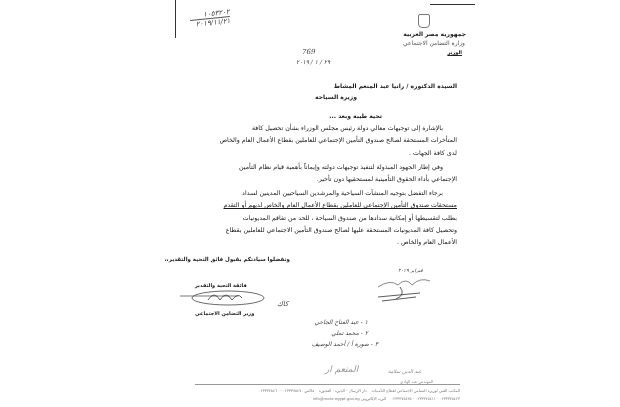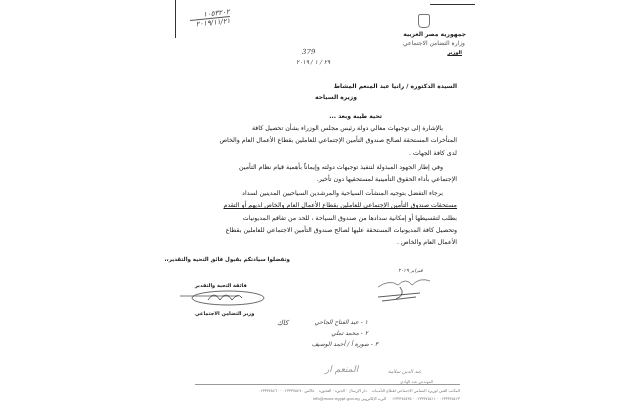--- a/index.html
+++ b/index.html
@@ -33,21 +33,21 @@
     <div>١٠٥٣٢٠٢</div>
     <div style="border-top:1px solid #555; width:40px;"></div>
     <div>٢٠١٩/١١/٢١</div>
   </div>
 
   <div class="emblem" style="left:418px; top:14px;"></div>
   <div class="abs rtl bold small" style="right:154px; top:30px;">جمهورية مصر العربية</div>
   <div class="abs rtl small" style="right:155px; top:39px; color:#555;">وزارة التضامن الاجتماعي</div>
   <div class="abs rtl bold tiny underline" style="right:158px; top:49px; color:#222;">الوزير</div>
 
-  <div class="abs hand" style="left:302px; top:48px; font-size:7px;">379</div>
+  <div class="abs hand" style="left:302px; top:48px; font-size:7px;">769</div>
   <div class="abs hand" style="left:296px; top:58px; font-size:6px;">٢٩ / ١ / ٢٠١٩</div>
 
   <div class="abs rtl bold small" style="right:163px; top:82px;">السيدة الدكتورة / رانيا عبد المنعم المشاط</div>
   <div class="abs rtl bold small" style="right:263px; top:93px;">وزيرة السياحة</div>
 
   <div class="abs rtl bold small" style="right:238px; top:112px;">تحية طيبة وبعد ...</div>
 
   <div class="abs rtl body-txt" style="right:163px; top:122px; width:245px;">
     <div style="padding-right:14px;">بالإشارة إلى توجيهات معالي دولة رئيس مجلس الوزراء بشأن تحصيل كافة</div>
     <div>المتأخرات المستحقة لصالح صندوق التأمين الإجتماعي للعاملين بقطاع الأعمال العام والخاص</div>
@@ -68,21 +68,21 @@
   </div>
 
   <div class="abs rtl bold tiny" style="right:330px; top:256px; color:#222; font-size:5.5px;">وتفضلوا سيادتكم بقبول فائق التحية والتقدير،،</div>
 
   <div class="abs rtl bold tiny" style="left:195px; top:282px; color:#222;">فائقة التحية والتقدير</div>
   <svg class="abs" style="left:178px; top:286px;" width="100" height="22" viewBox="0 0 100 22">
     <path d="M2 10 L60 10" stroke="#555" stroke-width="0.8" fill="none"></path>
     <ellipse cx="50" cy="12" rx="36" ry="7" stroke="#444" stroke-width="0.8" fill="none"></ellipse>
     <path d="M30 14 q6 -10 12 0 q6 -10 12 0 q6 -8 10 -2" stroke="#333" stroke-width="0.8" fill="none"></path>
   </svg>
-  <div class="abs hand" style="left:277px; top:300px; font-size:7px;margin-top:19px;">كاك</div>
+  <div class="abs hand" style="left:277px; top:300px; font-size:7px;">كاك</div>
   <div class="abs rtl bold tiny" style="left:195px; top:310px; color:#222;">وزير التضامن الاجتماعي</div>
 
   <div class="abs rtl hand tiny" style="left:398px; top:267px;">فبراير ٢٠١٩</div>
   <svg class="abs" style="left:370px; top:275px;" width="65" height="28" viewBox="0 0 65 28">
     <path d="M60 6 q-10 -4 -18 4 q-6 -8 -14 0 q-8 -6 -20 2" stroke="#555" stroke-width="0.7" fill="none"></path>
     <path d="M8 22 L50 18 M12 26 L46 22 M30 12 q6 8 -4 12" stroke="#333" stroke-width="0.8" fill="none"></path>
   </svg>
 
   <div class="abs rtl hand small" style="right:252px; top:316px; line-height:11px;">
     <div>١ - عبد الفتاح الجاحي</div>

